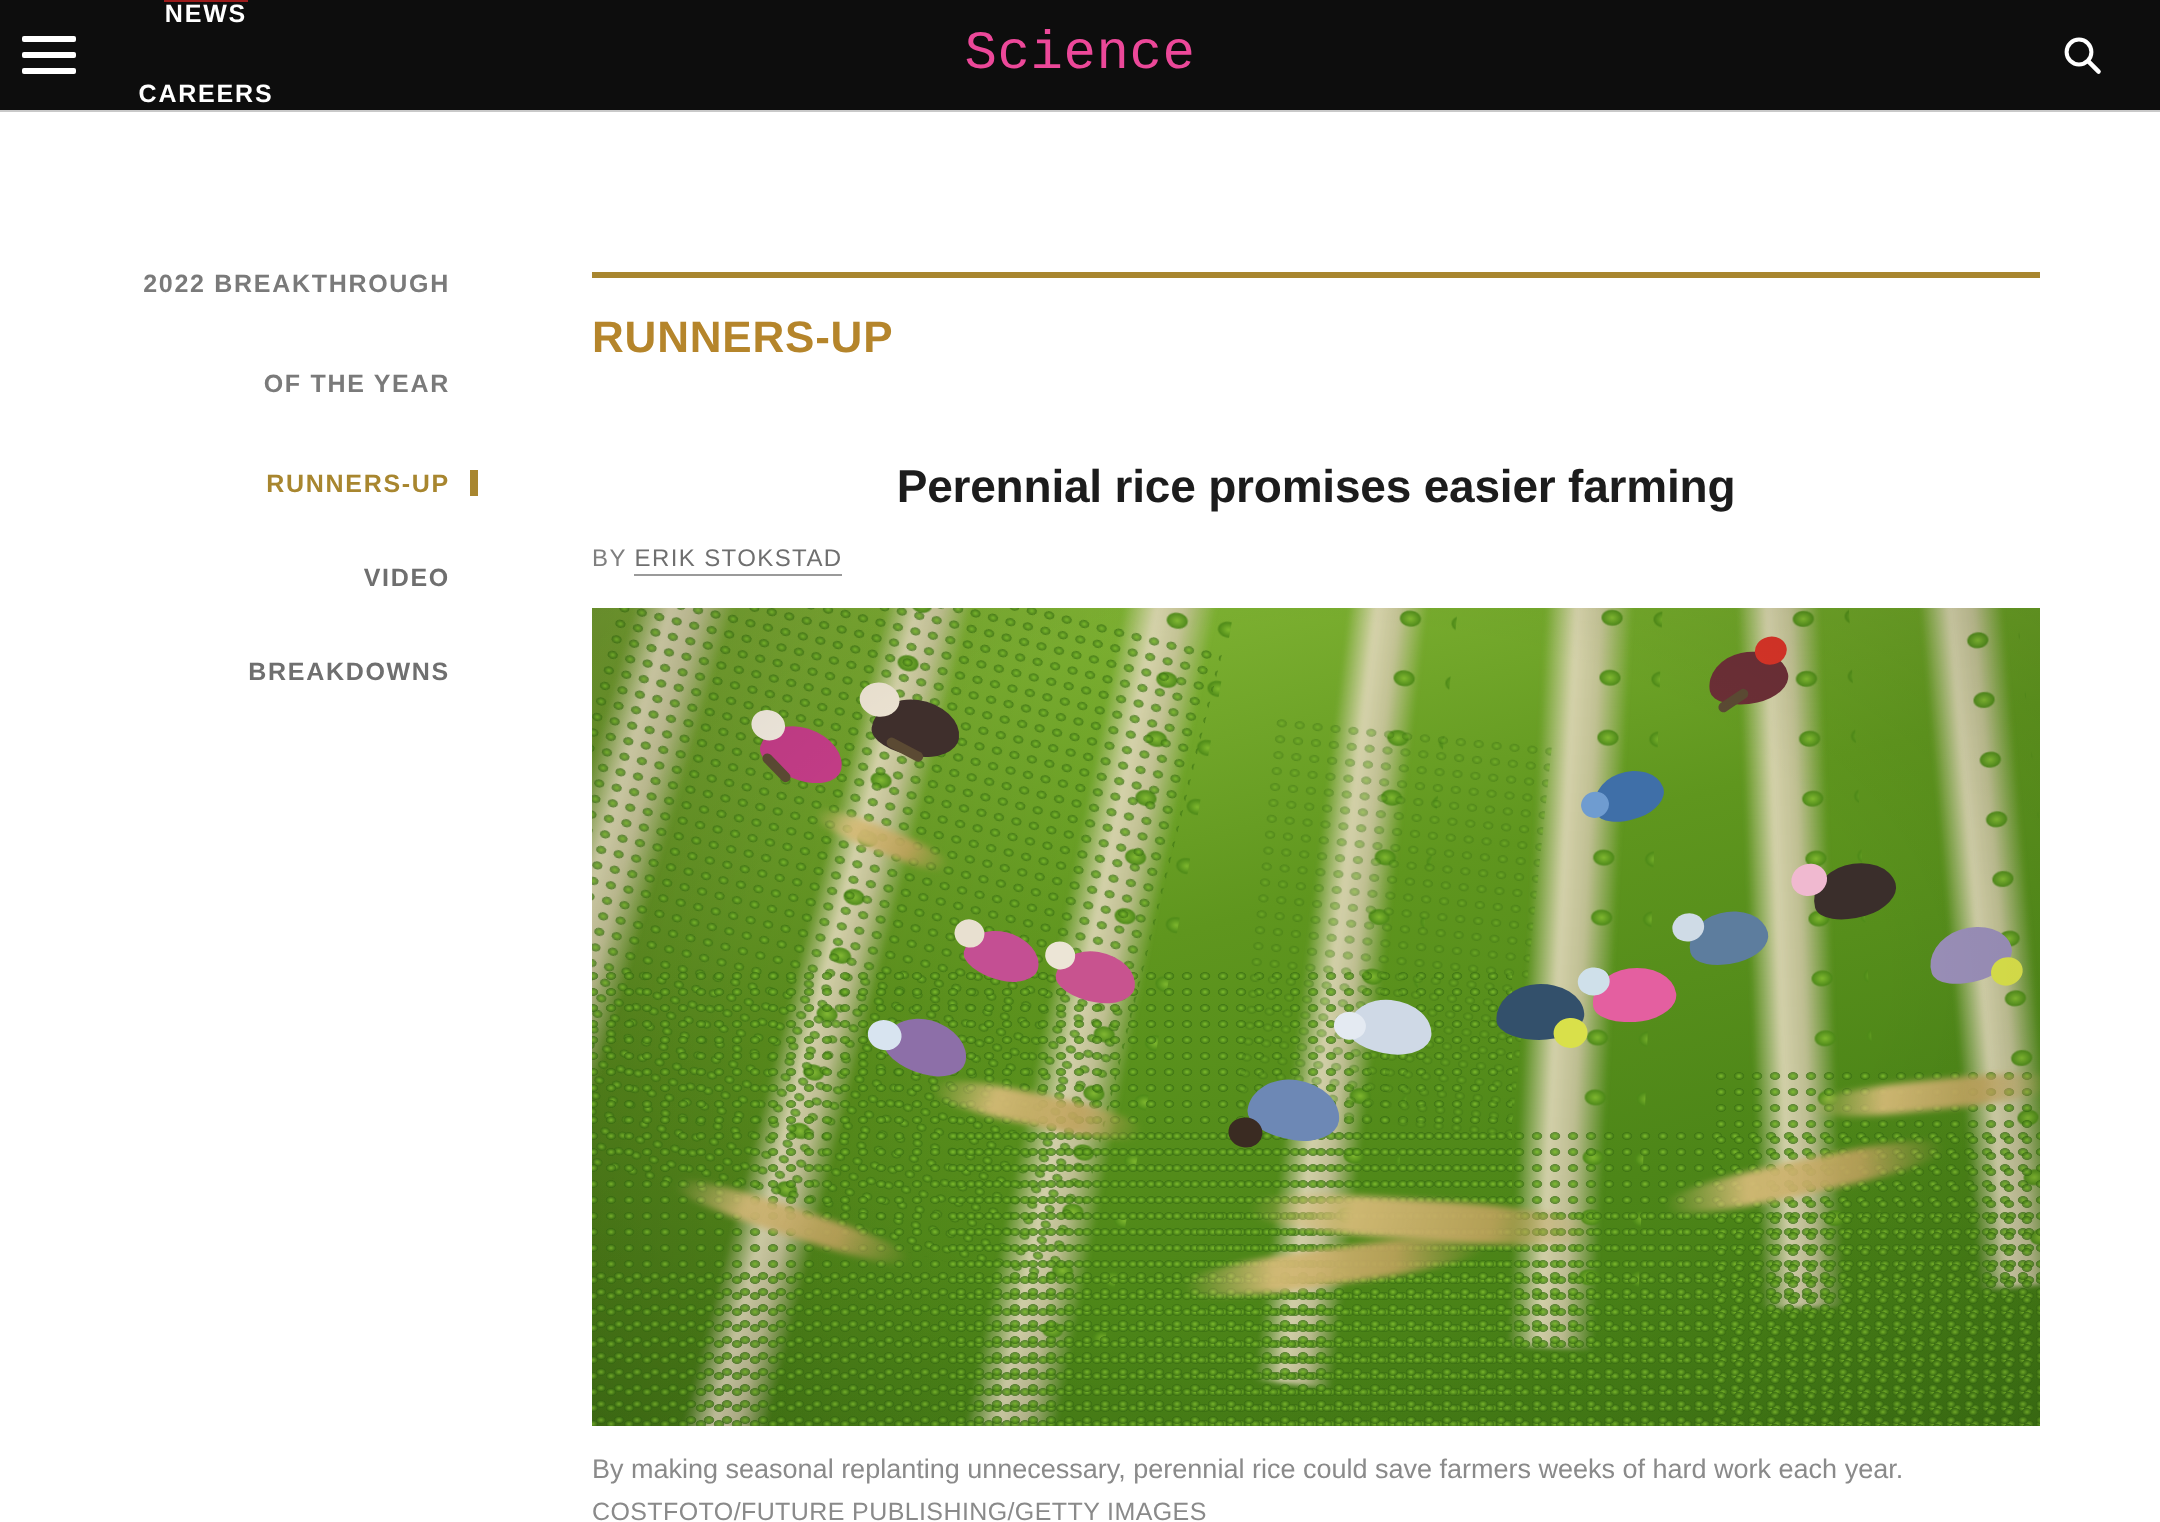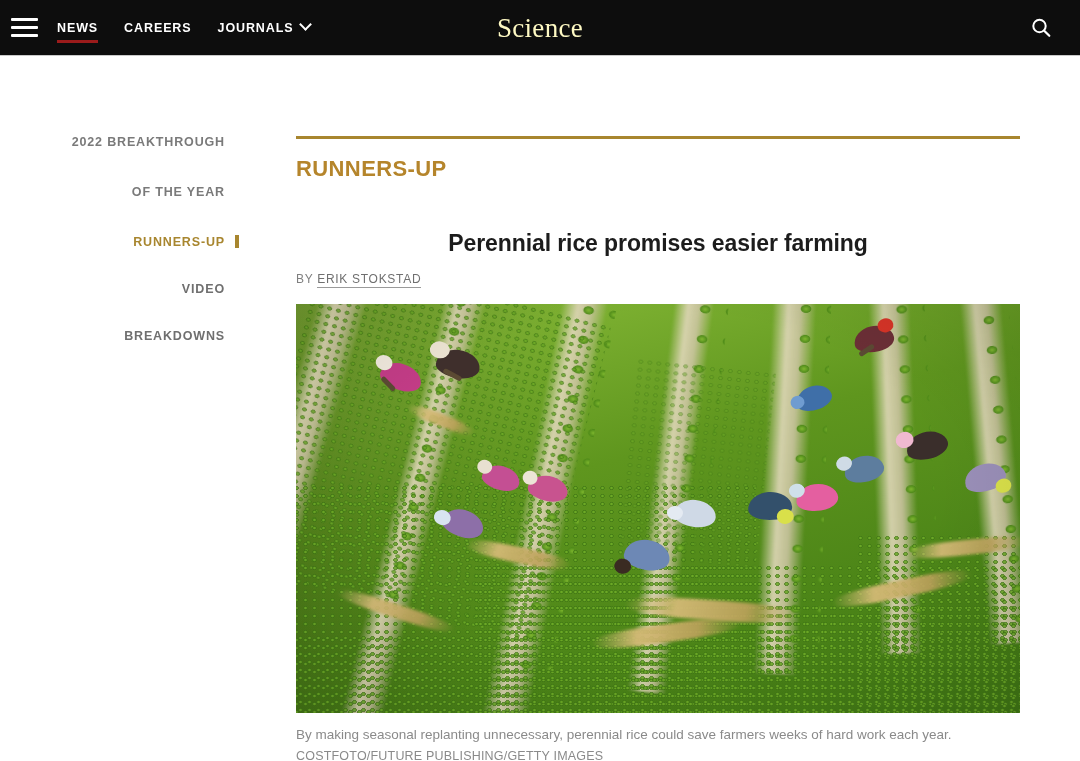--- a/index.html
+++ b/index.html
@@ -34,20 +34,21 @@
     width: 27px; height: 3px;
     background: #ffffff;
     border-radius: 1px;
   }
   .main-nav {
     display: flex;
     align-items: center;
     gap: 26px;
     margin-left: 11px;
     height: 56px;
+    flex-direction: column;
   }
   .nav-item {
     position: relative;
     color: #ffffff;
     font-size: 12.5px;
     font-weight: bold;
     letter-spacing: 0.9px;
     text-transform: uppercase;
     cursor: pointer;
     height: 56px;
@@ -75,22 +76,22 @@
     position: absolute;
     left: 0; right: 0;
     top: 0;
     height: 56px;
     display: flex;
     align-items: center;
     justify-content: center;
     pointer-events: none;
   }
   .brand-logo {
-    color: #fef9c3;
-    font-family: Liberation Serif, serif;
+    color: #ec4899;
+    font-family: Liberation Mono, monospace;
     font-size: 27px;
     letter-spacing: 0.3px;
     pointer-events: auto;
     cursor: pointer;
   }
   .search-btn {
     position: absolute;
     right: 19px;
     top: 0;
     height: 56px;

